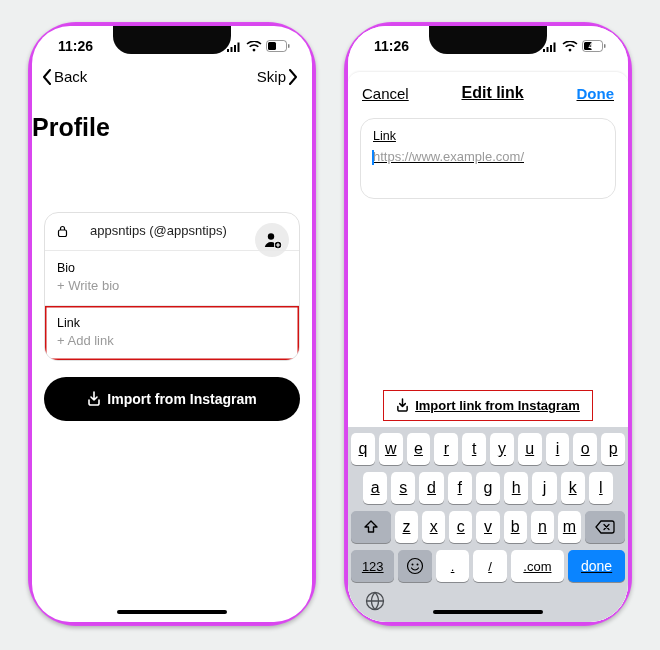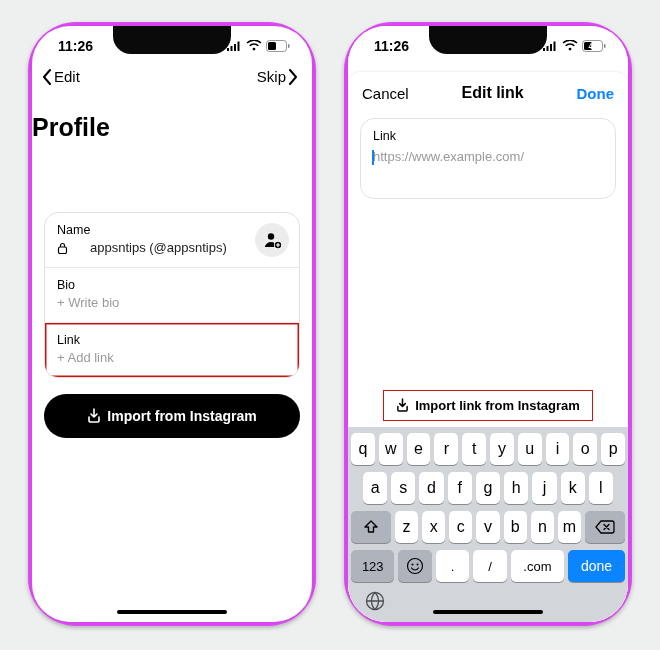--- a/index.html
+++ b/index.html
@@ -55,21 +55,21 @@
   .statusbar {
     height: 40px;
     display: flex;
     align-items: center;
     justify-content: space-between;
     padding: 0 22px 0 26px;
     font-size: 14px;
     font-weight: 600;
     box-sizing: border-box;
   }
-  .sb-icons { display: flex; align-items: flex-start; gap: 4px; }
+  .sb-icons { display: flex; align-items: flex-end; gap: 4px; }
   .sb-icons svg { display:block; }
   .batt-box {
     display:flex; align-items:center; gap:2px;
     font-size:10px;
   }
   
   .lp-nav {
     display: flex;
     justify-content: space-between;
     align-items: center;
@@ -141,21 +141,21 @@
   .rp-sheet-bg {
     position:absolute; inset:0; background:#fff;
   }
   .rp-sheet {
     position:absolute;
     top: 46px; left:0; right:0; bottom:0;
     background:#fff;
     border-top-left-radius: 12px;
     border-top-right-radius: 12px;
     box-shadow: 0 -1px 2px rgba(0,0,0,.07);
-    display:flex; flex-direction:column;
+    display:flex; flex-direction:column;text-decoration:underline;
   }
   .rp-header {
     display:flex; align-items:center; justify-content:space-between;
     padding: 12px 14px 8px;
     font-size: 15px;
   }
   .rp-header .title { font-weight: 600; font-size: 16px; }
   .rp-header .done { color:#0a84ff; font-weight:600; }
   .link-card {
     margin: 8px 12px 0;
@@ -232,35 +232,34 @@
               <rect x="22" y="4" width="1.5" height="4" rx="1" fill="#000" fill-opacity=".5"></rect>
             </svg>
         </div>
       </div>
 
       <div class="lp-nav">
         <div class="navbtn">
           <svg width="10" height="16" viewBox="0 0 10 16">
               <path d="M8 1 2 8l6 7" stroke="#000" stroke-width="2" fill="none" stroke-linecap="round" stroke-linejoin="round"></path>
             </svg>
-          <span>Edit</span>
+          <span>Back</span>
         </div>
         <div class="navbtn">
           <span>Skip</span>
           <svg width="10" height="16" viewBox="0 0 10 16">
               <path d="M2 1l6 7-6 7" stroke="#000" stroke-width="2" fill="none" stroke-linecap="round" stroke-linejoin="round"></path>
             </svg>
         </div>
       </div>
 
       <div class="lp-title">Profile</div>
 
       <div class="card">
         <div class="card-section">
-          <div class="cs-label">Name</div>
           <div class="cs-value">
             <svg width="11" height="12" viewBox="0 0 11 12">
                 <rect x="1.5" y="5" width="8" height="6.5" rx="1.5" fill="none" stroke="#000" stroke-width="1.2"></rect>
                 <path d="M3.5 5V3.5a2 2 0 014 0V5" fill="none" stroke="#000" stroke-width="1.2"></path>
               </svg>
             <span>appsntips (@appsntips)</span>
           </div>
           <div class="avatar-btn">
             <svg width="22" height="22" viewBox="0 0 22 22">
                 <circle cx="10" cy="7.5" r="3.2" fill="#000"></circle>

